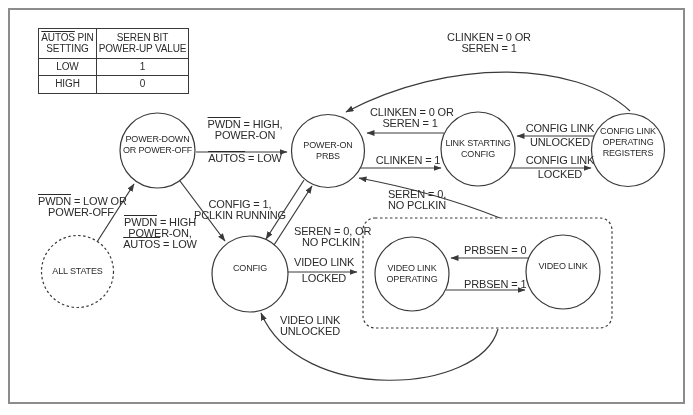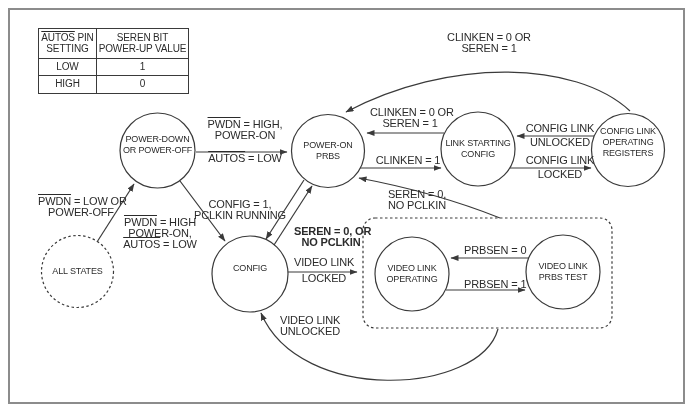--- a/index.html
+++ b/index.html
@@ -102,21 +102,20 @@
 </div>
 <div class="statelbl" style="left:195px;top:263px;width:110px;">
   <div>CONFIG</div>
 </div>
 <div class="statelbl" style="left:357px;top:263px;width:110px;">
   <div>VIDEO LINK</div>
     <div>OPERATING</div>
 </div>
 <div class="statelbl" style="left:508px;top:261px;width:110px;">
   <div>VIDEO LINK</div>
-    <div>PRBS TEST</div>
 </div>
 
 <div class="lbl" style="left:197px;top:119px;width:96px;">
   <div><span class="ov">PWDN</span><span> = HIGH,</span></div>
   <div>POWER-ON</div>
 </div>
 <div class="lbl" style="left:197px;top:153px;width:96px;">
   <div><span class="ov">AUTOS</span><span> = LOW</span></div>
 </div>
 <div class="lbl" style="left:441px;top:32px;width:96px;">
@@ -152,21 +151,21 @@
 </div>
 <div class="lbl" style="left:38px;top:196px;width:86px;">
   <div><span class="ov">PWDN</span><span> = LOW OR</span></div>
   <div>POWER-OFF</div>
 </div>
 <div class="lbl" style="left:122px;top:217px;width:76px;">
   <div><span class="ov">PWDN</span><span> = HIGH</span></div>
   <div>POWER-ON,</div>
   <div><span class="ov">AUTOS</span><span> = LOW</span></div>
 </div>
-<div class="lbl" style="left:294px;top:226px;width:74px;font-weight:bold;">
+<div class="lbl" style="left:294px;top:226px;width:74px;">
   <div>SEREN = 0, OR</div>
     <div>NO PCLKIN</div>
 </div>
 <div class="lbl" style="left:294px;top:257px;width:60px;">
   <div>VIDEO LINK</div>
 </div>
 <div class="lbl" style="left:294px;top:273px;width:60px;">
   <div>LOCKED</div>
 </div>
 <div class="lbl" style="left:280px;top:315px;width:62px;text-align:left;">

